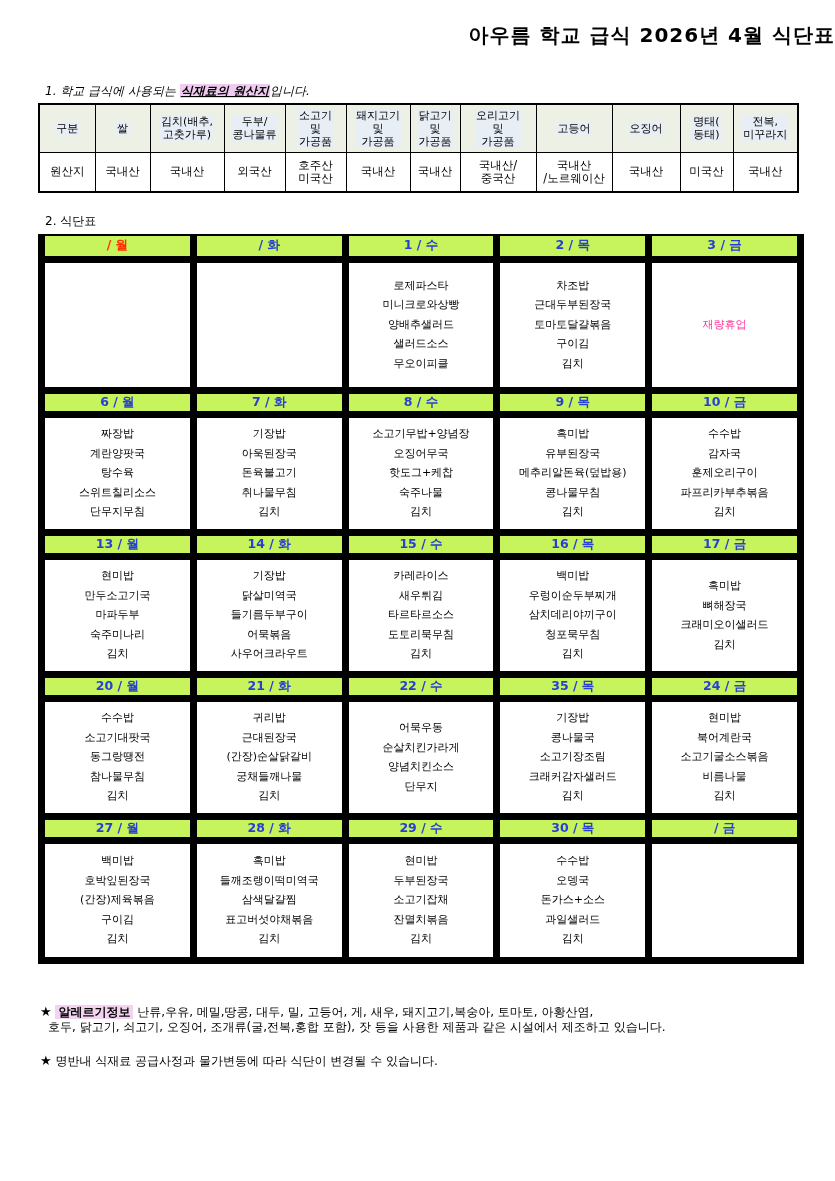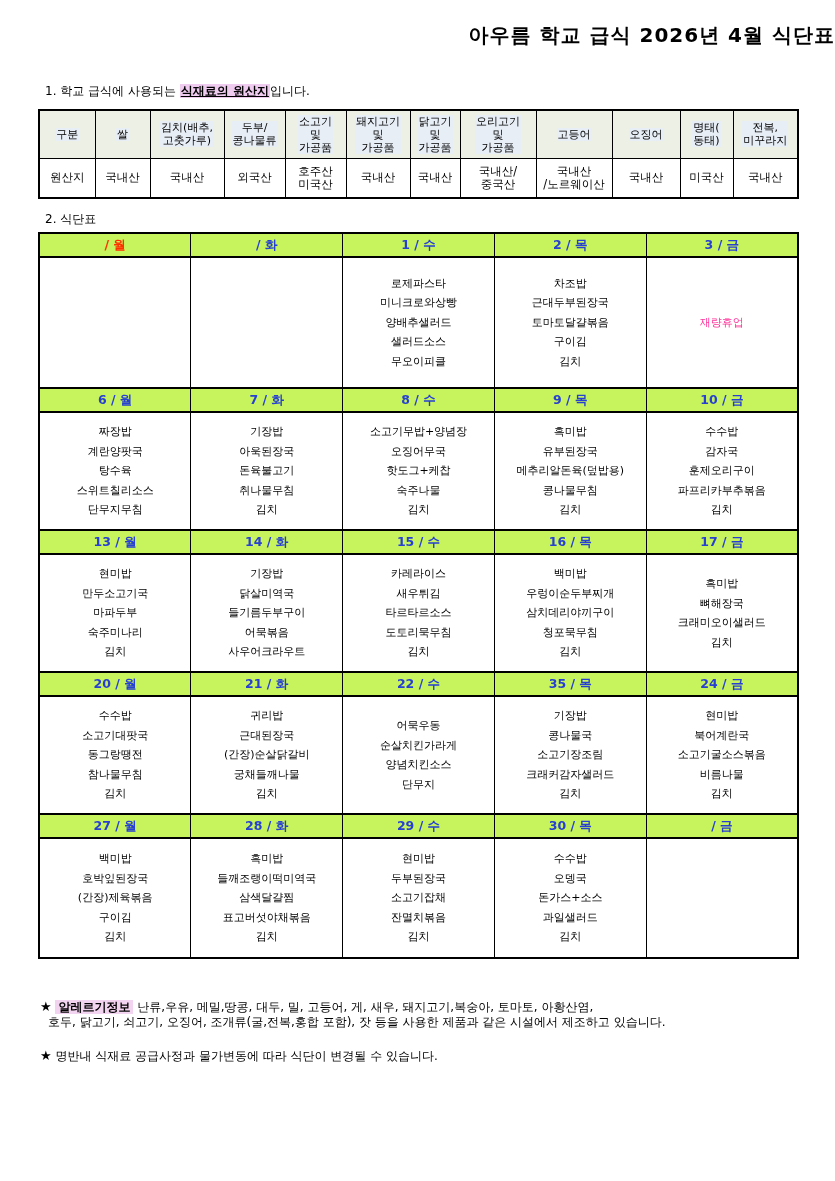--- a/index.html
+++ b/index.html
@@ -18,22 +18,22 @@
     padding-top: 22px;
     text-align: right;
     font-size: 20px;
     font-weight: bold;
     letter-spacing: 1px;
   }
   .section-label {
     font-size: 12px;
     margin-left: 45px;
   }
-  .section1 { margin-top: 34px; margin-bottom: 9px; }
-  .section2 { margin-top: 12px; margin-bottom: 4px; }
+  .section1 { margin-top: 34px; margin-bottom: 3px; font-style: italic; }
+  .section2 { margin-top: 20px; margin-bottom: 4px; }
   .hl-pink {
     background: #efccef;
     font-weight: bold;
     text-decoration: underline;
     padding: 0 1px;
   }
   table {
     border-collapse: collapse;
     table-layout: fixed;
     margin-left: 38px;
@@ -62,21 +62,21 @@
     border: 1px solid #000;
     height: 40px;
     font-size: 11.5px;
     line-height: 13px;
     text-align: center;
     vertical-align: middle;
     white-space: pre-line;
     padding: 0;
   }
   .menu-table { border: 2px solid #000; }
-  .menu-table td { border: 1px solid #000000; padding: 0; }
+  .menu-table td { border: 7px solid #000000; padding: 0; }
   .menu-table tr.week-head td {
     background: #c7f35c;
     border-top: 2px solid #000;
     border-bottom: 2px solid #000;
     height: 24px;
     text-align: center;
     vertical-align: middle;
     font-size: 12.5px;
     font-weight: bold;
     color: #2740d2;

